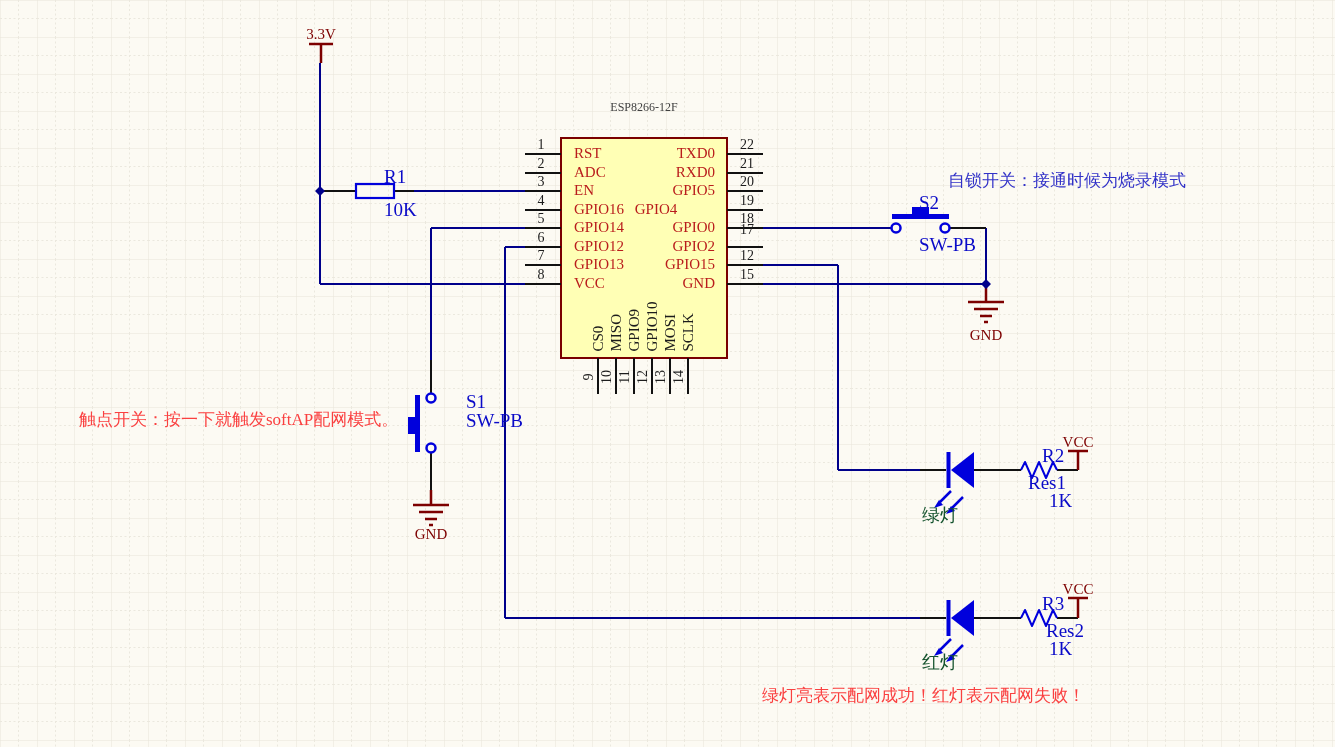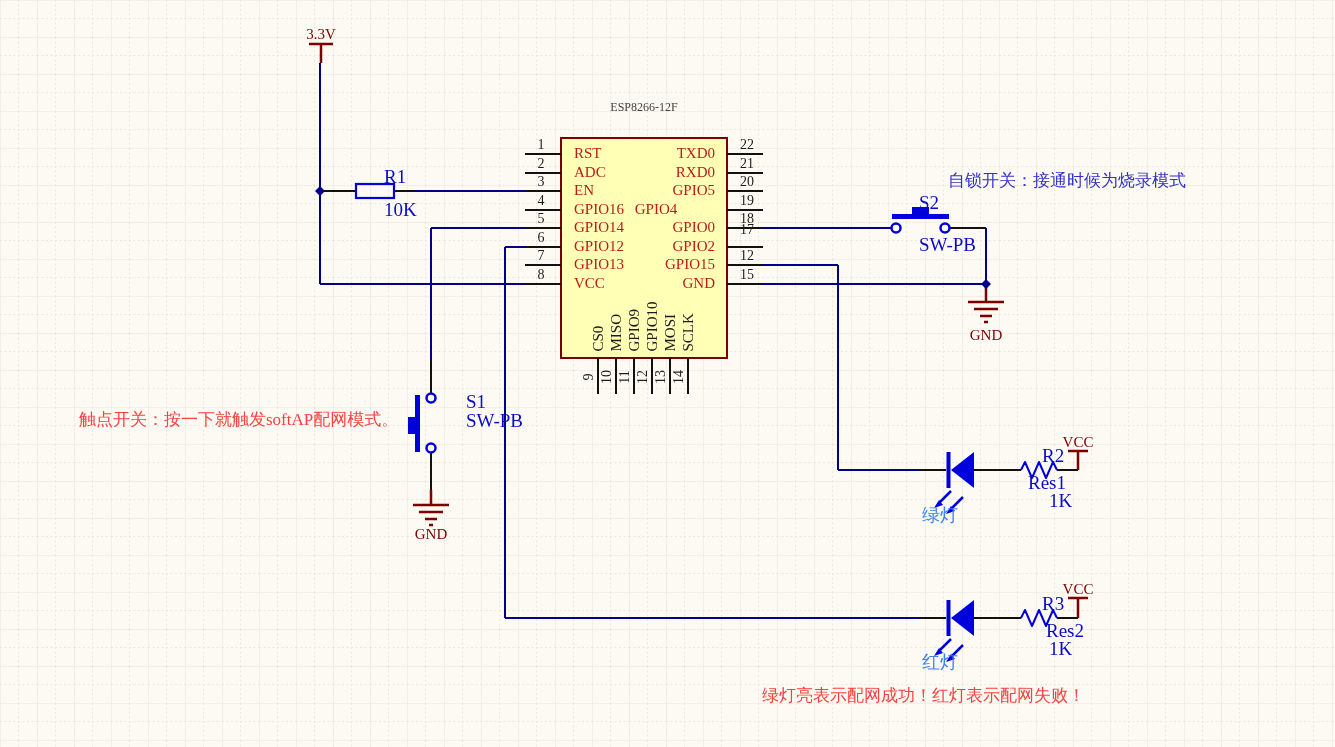--- a/index.html
+++ b/index.html
@@ -8,21 +8,21 @@
   svg.layer{position:absolute;left:0;top:0;}
   .t{position:absolute;white-space:nowrap;line-height:1.1;}
   .num{font-size:14px;color:#1C1C1C;}
   .pname{font-size:15px;color:#b91c1c;}
   .numc{width:36px;text-align:center;}
   .rname{width:118px;text-align:right;}
   .vrot{transform:rotate(-90deg);}
   .vnum{width:30px;height:14px;line-height:14px;text-align:center;font-size:14px;color:#1C1C1C;}
   .vname{width:64px;height:15px;line-height:15px;text-align:left;font-size:15px;color:#1C1C1C;}
   .clabel{font-size:19px;color:#0A0AC8;margin-left:28px;}
-  .cjk{font-size:18px;color:#3b82f6;}
+  .cjk{font-size:18px;color:#14532d;}
   .power{font-size:15px;color:#7D0000;width:60px;text-align:center;}
   .title{font-size:12px;color:#404040;width:166px;text-align:center;}
   .noteb{font-size:17px;color:#3232C8;}
   .noter{font-size:17px;color:#FA4040;}
 </style>
 </head>
 <body>
 
 <div id="canvas">
 

